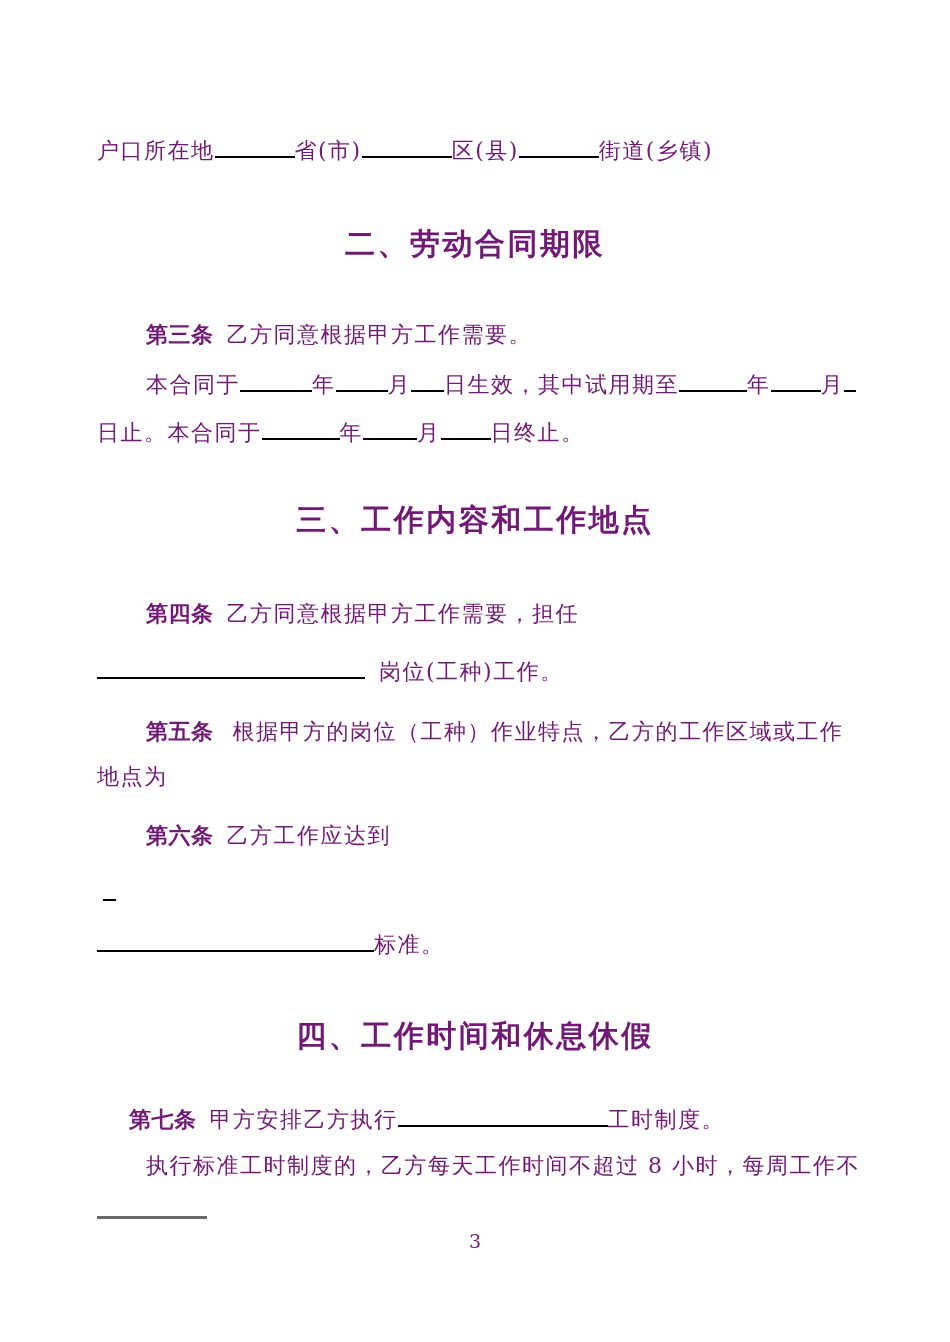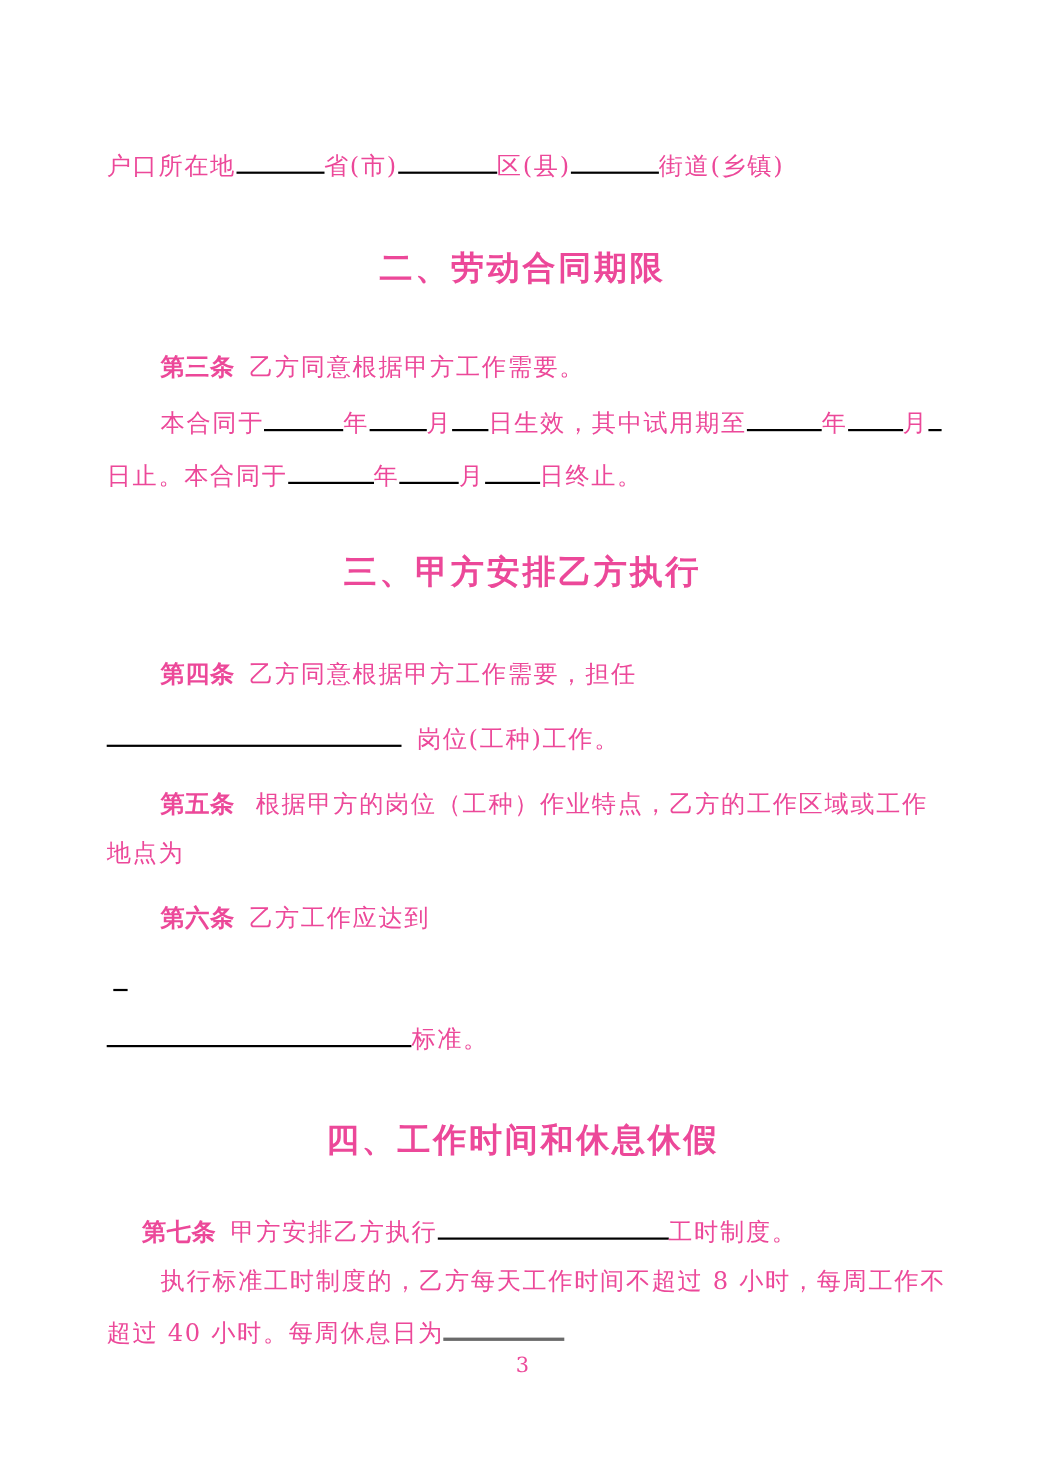--- a/index.html
+++ b/index.html
@@ -1,20 +1,20 @@
 <!DOCTYPE html>
 <html><head>
 <meta charset="utf-8">
 <style>
   html,body{margin:0;padding:0;background:#ffffff;}
   .page{
     position:relative;
     width:950px;height:1342px;
     background:#ffffff;
-    color:#ec4899;
+    color:#701a75;
     font-family:"DejaVu Serif","Liberation Serif",serif;
     overflow:hidden;
   }
   .line{
     position:absolute;
     font-size:22px;
     letter-spacing:1.5px;
     line-height:30px;
     white-space:nowrap;
   }
@@ -65,21 +65,21 @@
   </div>
 
   <div class="line" style="left:146px;top:370px;">
     <span>本合同于</span><span class="blank" style="width:72px;"></span><span>年</span><span class="blank" style="width:52px;"></span><span>月</span><span class="blank" style="width:33px;"></span><span>日生效，其中试用期至</span><span class="blank" style="width:68px;"></span><span>年</span><span class="blank" style="width:50px;"></span><span>月</span><span class="blank" style="width:12px;"></span>
   </div>
 
   <div class="line" style="left:97px;top:418px;text-align:right;">
     <span>日止。本合同于</span><span class="blank" style="width:78px;"></span><span>年</span><span class="blank" style="width:54px;"></span><span>月</span><span class="blank" style="width:50px;"></span><span>日终止。</span>
   </div>
 
-  <div class="heading" style="top:500px;">三、甲方安排乙方执行</div>
+  <div class="heading" style="top:500px;">三、工作内容和工作地点</div>
 
   <div class="line" style="left:146px;top:599px;">
     <span class="label">第四条</span><span>乙方同意根据甲方工作需要，担任</span>
   </div>
 
   <div class="line" style="left:146px;top:717px;">
     <span class="label wide">第五条</span><span>根据甲方的岗位（工种）作业特点，乙方的工作区域或工作</span>
   </div>
 
   <div class="line" style="left:97px;top:657px;">
@@ -102,18 +102,18 @@
   <div class="heading" style="top:1016px;">四、工作时间和休息休假</div>
 
   <div class="line" style="left:129px;top:1105px;">
     <span class="label">第七条</span><span>甲方安排乙方执行</span><span class="blank" style="width:210px;"></span><span>工时制度。</span>
   </div>
 
   <div class="line" style="left:146px;top:1151px;">
     <span>执行标准工时制度的，乙方每天工作时间不超过 8 小时，每周工作不</span>
   </div>
   <div class="line" style="left:97px;top:1196px;">
-    <span>超过 40 小时。每周休息日为</span><span class="blank gray" style="width:110px;"></span>
+    <span class="blank gray" style="width:110px;"></span>
   </div>
 
   <div class="pagenum" style="top:1230px;">3</div>
 
 </div>
 
 </body></html>

